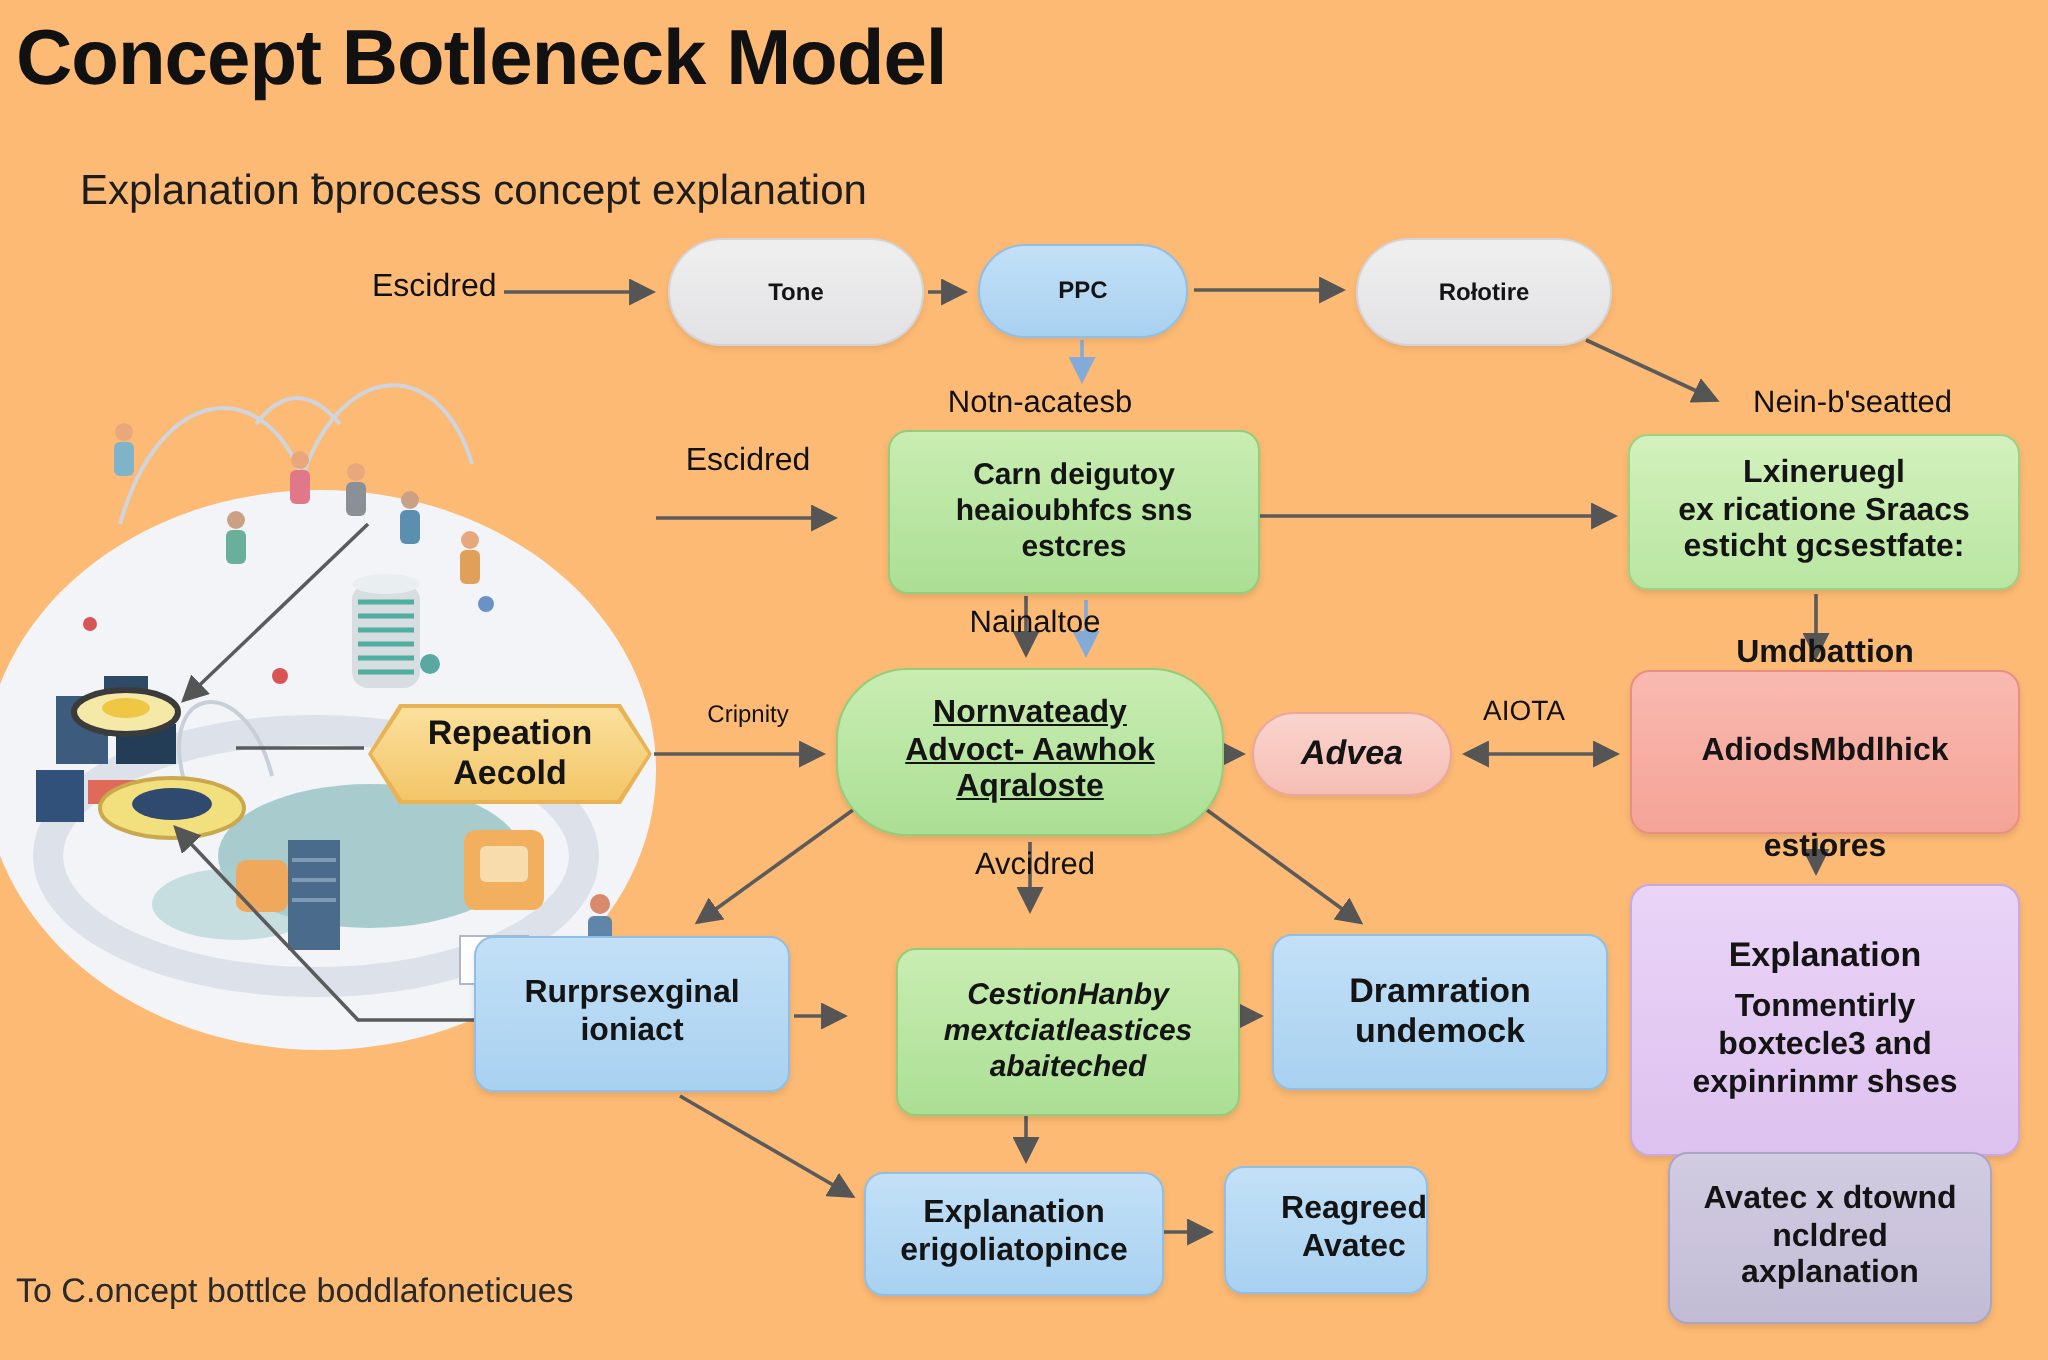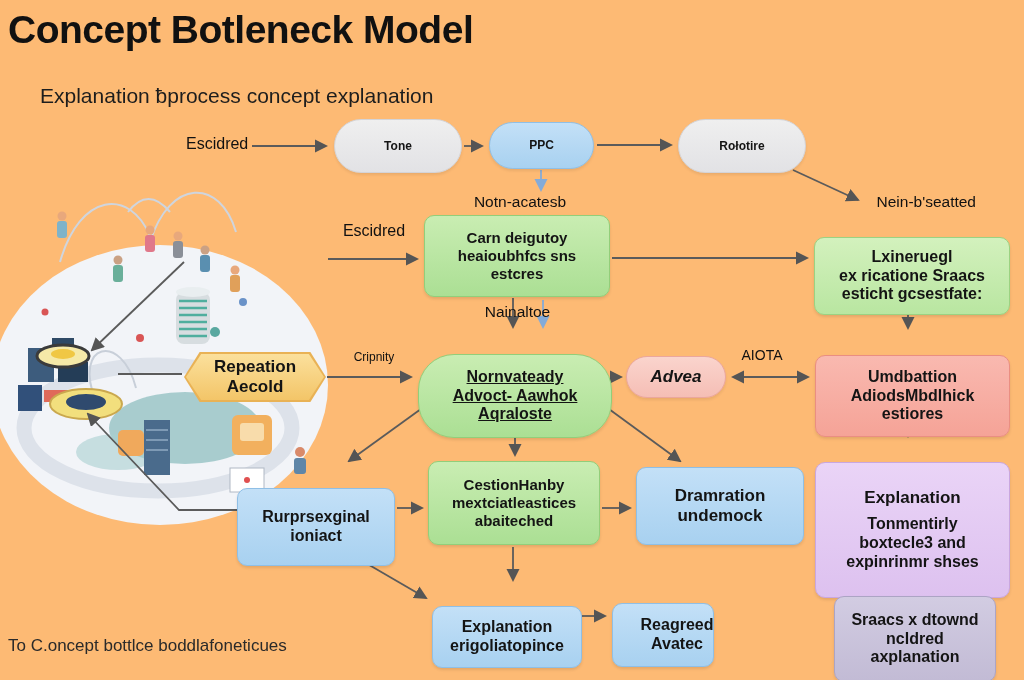--- a/index.html
+++ b/index.html
@@ -15,21 +15,21 @@
   .box{border-radius:10px;box-shadow:0 2px 3px rgba(0,0,0,.10);}
   .biground{border-radius:36px;box-shadow:0 2px 3px rgba(0,0,0,.10);text-decoration:underline;}
   .gray{background:linear-gradient(#efefef,#e2e2e5);border:1px solid #d4d4d8;}
   .bluebox{background:linear-gradient(#c3e0f7,#a8d1f0);border:1px solid #8fbfe6;}
   .greenbox{background:linear-gradient(#c9edb2,#abdf94);border:1px solid #92ce7a;}
   .greenlt{background:linear-gradient(#d3f1bd,#b9e6a1);border:1px solid #9bd282;}
   .pinkpill{background:linear-gradient(#fad4cd,#f5beb5);border:1px solid #eba79d;}
   .redbox{background:linear-gradient(#f9b9b0,#f5a397);border:1px solid #ea8e82;}
   .purplebox{background:linear-gradient(#ead4f7,#ddc1ef);border:1px solid #c9a7e0;}
   .lavbox{background:linear-gradient(#d2ccE2,#c2bbd5);border:1px solid #aca4c4;}
-  .f18{font-size:12px;} .f17{font-size:17px;} .f15{font-size:15px;} .f16{font-size:16px;margin-top:20px;}
+  .f18{font-size:12px;} .f17{font-size:17px;} .f15{font-size:15px;margin-left:20px;} .f16{font-size:16px;}
   .lbl{position:absolute;font-size:15.5px;font-weight:500;color:#111;text-align:center;
        white-space:nowrap;z-index:2;}
   .hex{position:absolute;display:flex;align-items:center;justify-content:center;
        text-align:center;font-weight:700;z-index:3;}
   .hexbg{position:absolute;inset:0;background:#e9b255;
          clip-path:polygon(11% 0,89% 0,100% 50%,89% 100%,11% 100%,0 50%);}
   .hexfg{position:absolute;inset:2px;background:linear-gradient(#fbe09c,#f3c568);
          clip-path:polygon(11% 0,89% 0,100% 50%,89% 100%,11% 100%,0 50%);}
   .hextext{position:relative;z-index:1;line-height:1.2;}
   .panel-title{font-size:17px;font-weight:600;margin-bottom:7px;}
@@ -184,31 +184,31 @@
   </div>
 
   <div class="node biground greenbox f16" style="left:418px;top:334px;width:194px;height:84px;">
     <span>Nornvateady</span>
     <span>Advoct- Aawhok</span>
     <span>Aqraloste</span>
   </div>
   <div class="node pill pinkpill f17" style="left:626px;top:356px;width:100px;height:42px;font-style:italic;">
     <span>Advea</span>
   </div>
-  <div class="node box redbox f16" style="left:815px;top:335px;width:195px;height:82px;">
+  <div class="node box redbox f16" style="left:815px;top:335px;width:195px;height:82px;gap:30px;">
     <span>Umdbattion</span>
     <span>AdiodsMbdlhick</span>
     <span>estiores</span>
   </div>
 
   <div class="node box bluebox f16" style="left:237px;top:468px;width:158px;height:78px;">
     <span>Rurprsexginal</span>
     <span>ioniact</span>
   </div>
-  <div class="node box greenbox f15" style="left:428px;top:461px;width:172px;height:84px;">
+  <div class="node box greenbox f15" style="left:428px;top:474px;width:172px;height:84px;font-style:italic;">
     <span>CestionHanby</span>
     <span>mextciatleastices</span>
     <span>abaiteched</span>
   </div>
   <div class="node box bluebox f17" style="left:636px;top:467px;width:168px;height:78px;">
     <span>Dramration</span>
     <span>undemock</span>
   </div>
   <div class="node box purplebox f16" style="left:815px;top:442px;width:195px;height:136px;">
     <span class="panel-title">Explanation</span>
@@ -219,18 +219,18 @@
 
   <div class="node box bluebox f16" style="left:432px;top:586px;width:150px;height:62px;">
     <span>Explanation</span>
     <span>erigoliatopince</span>
   </div>
   <div class="node box bluebox f16" style="left:612px;top:583px;width:102px;height:64px;padding-left:28px;">
     <span>Reagreed</span>
     <span>Avatec</span>
   </div>
   <div class="node box lavbox f16" style="left:834px;top:576px;width:162px;height:86px;font-weight:700;">
-    <span>Sraacs x dtownd</span>
+    <span>Avatec x dtownd</span>
     <span>ncldred</span>
     <span>axplanation</span>
   </div>
 
 </div>
 
 </body></html>

